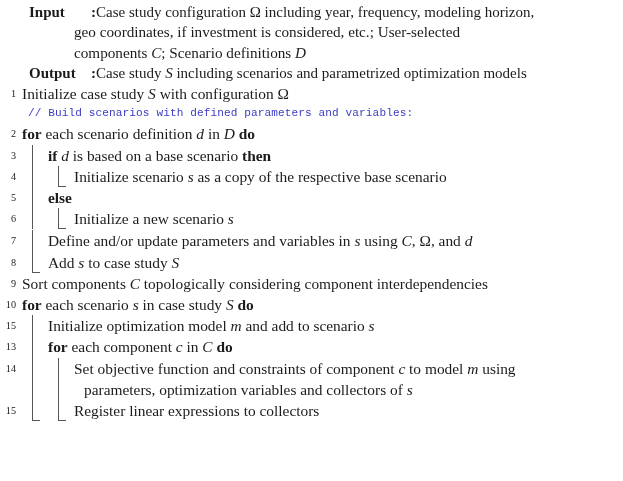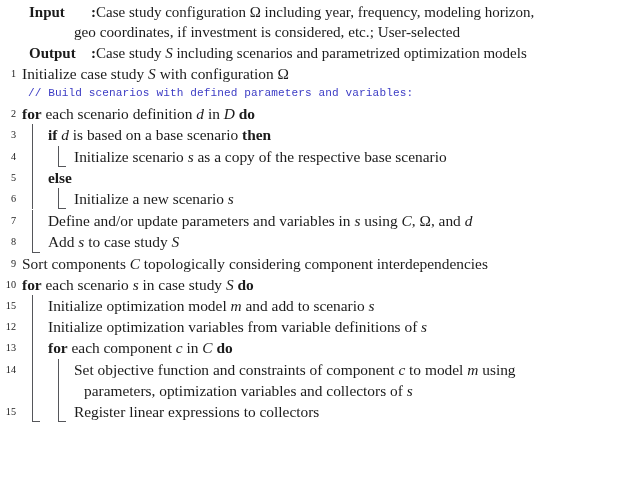--- a/index.html
+++ b/index.html
@@ -139,20 +139,21 @@
 <div id="algorithm-block">
 
   <div class="io-section">
 
     <div class="io-row">
       <span class="io-label">Input</span>
       <span class="io-colon">:</span>
       <span class="io-text"><span>Case study configuration Ω including year, frequency, modeling horizon,</span></span>
     </div>
     <div class="io-cont">geo coordinates, if investment is considered, etc.; User-selected</div>
+    <div class="io-cont">components <span class="var">C</span>; Scenario definitions <span class="var">D</span></div>
 
     <div class="io-row">
       <span class="io-label">Output</span>
       <span class="io-colon">:</span>
       <span class="io-text">Case study <span class="var">S</span> including scenarios and parametrized optimization models</span>
     </div>
   </div>
 
   <div class="line">
     <span class="lineno">1</span>
@@ -231,27 +232,20 @@
   </div>
 
   <div class="line">
     <span class="lineno">15</span>
     <span class="body ind1">
       <span class="guide g1"></span>
       Initialize optimization model <span class="var">m</span> and add to scenario <span class="var">s</span>
     </span>
   </div>
 
-  <div class="line">
-    <span class="lineno">12</span>
-    <span class="body ind1">
-      <span class="guide g1"></span>
-      Initialize optimization variables from variable definitions of <span class="var">s</span>
-    </span>
-  </div>
 
   <div class="line">
     <span class="lineno">13</span>
     <span class="body ind1">
       <span class="guide g1"></span>
       <span class="kw">for</span> each component <span class="var">c</span> in <span class="var">C</span> <span class="kw">do</span>
     </span>
   </div>
 
   <div class="line">

